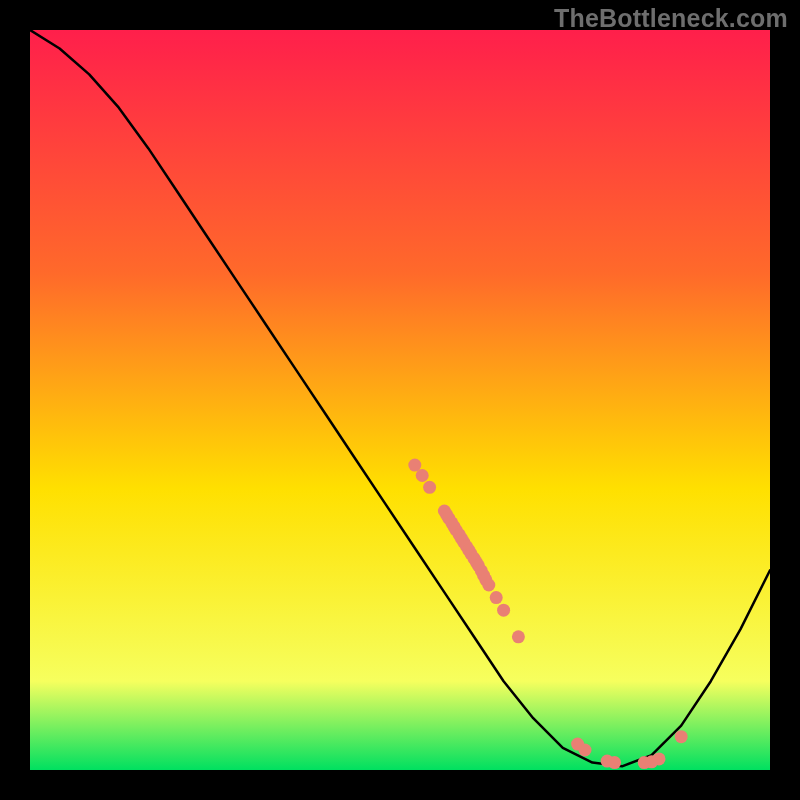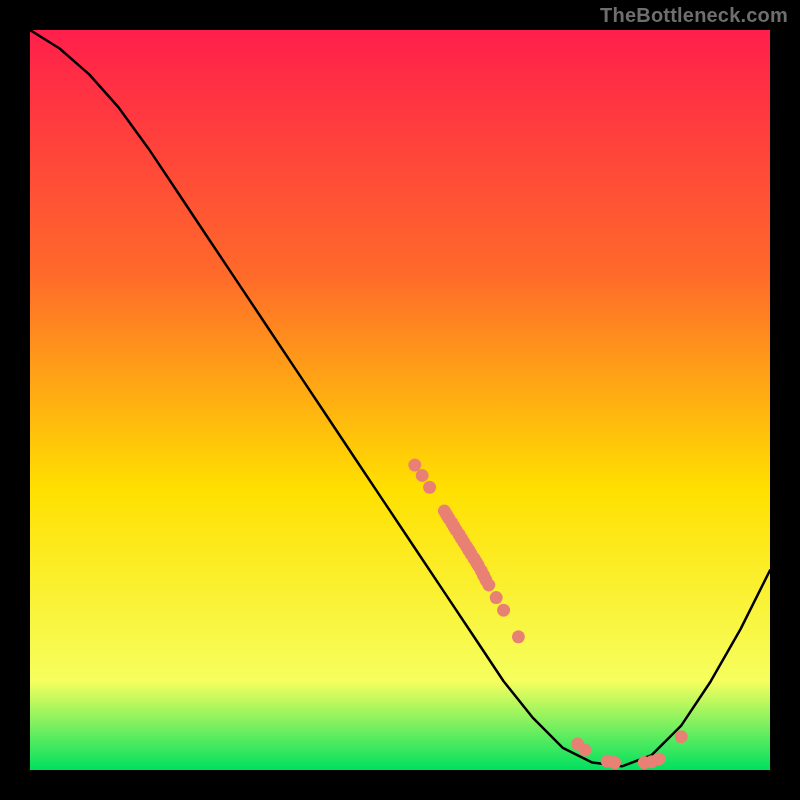--- a/index.html
+++ b/index.html
@@ -24,21 +24,21 @@
     left: 30px;
     top: 30px;
     width: 740px;
     height: 740px;
   }
   .watermark {
     position: absolute;
     top: 4px;
     right: 12px;
     color: #6e6e6e;
-    font-size: 20px;
+    font-size: 25px;
     font-weight: 600;
     letter-spacing: 0.2px;
   }
 </style>
 </head>
 <body>
 
 <div class="frame">
   <div class="watermark">TheBottleneck.com</div>
   <svg class="plot" viewBox="0 0 740 740" preserveAspectRatio="none">

